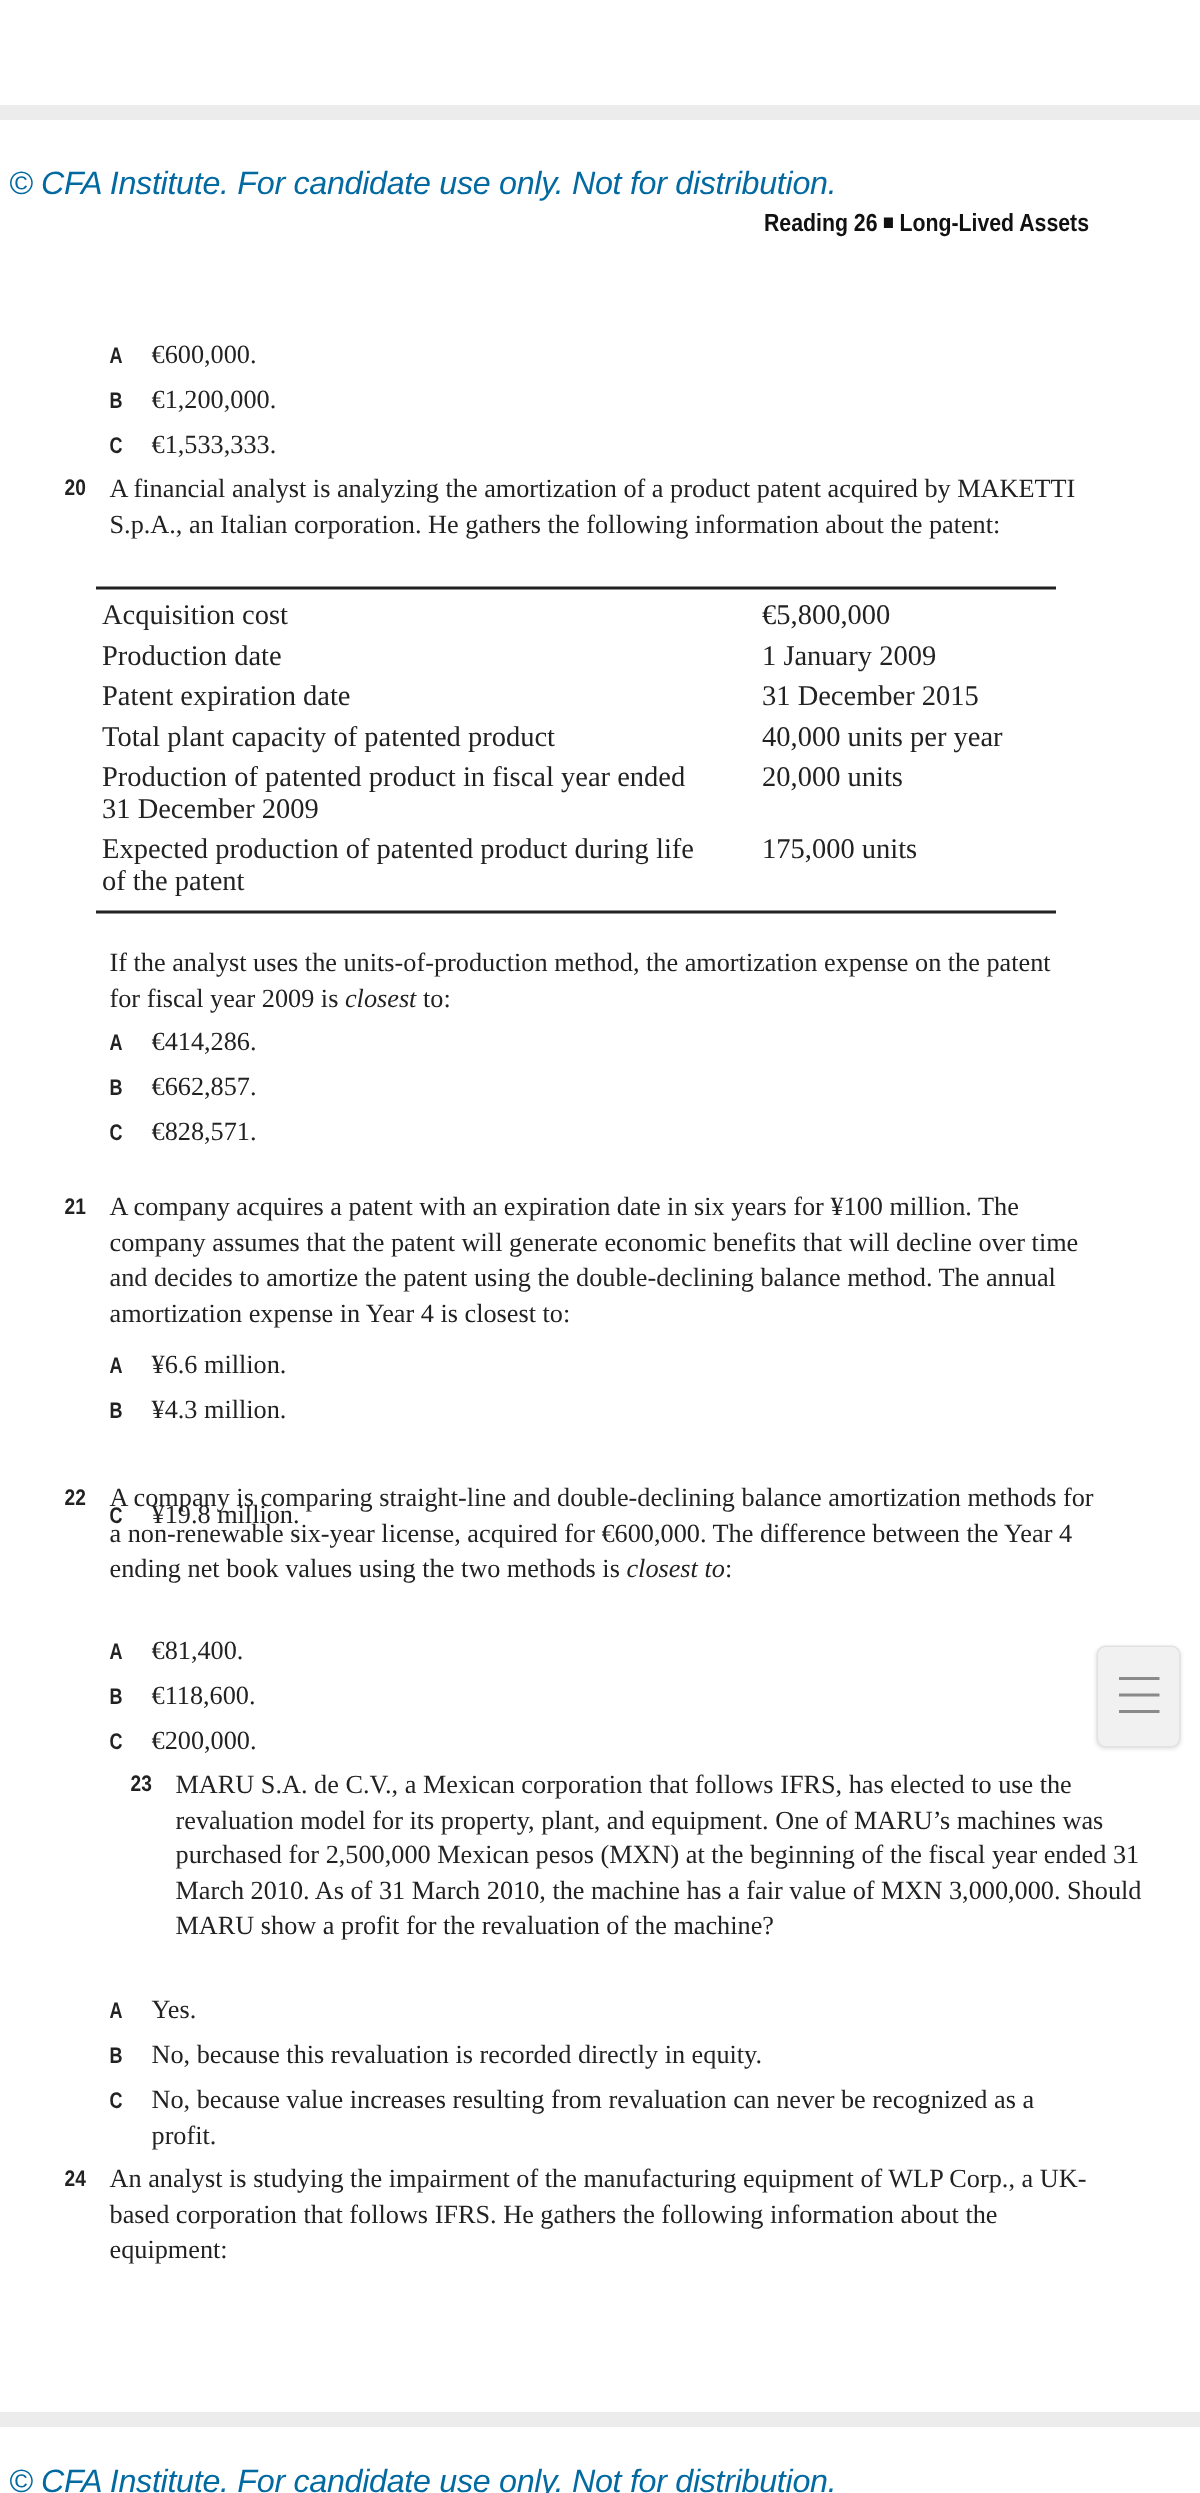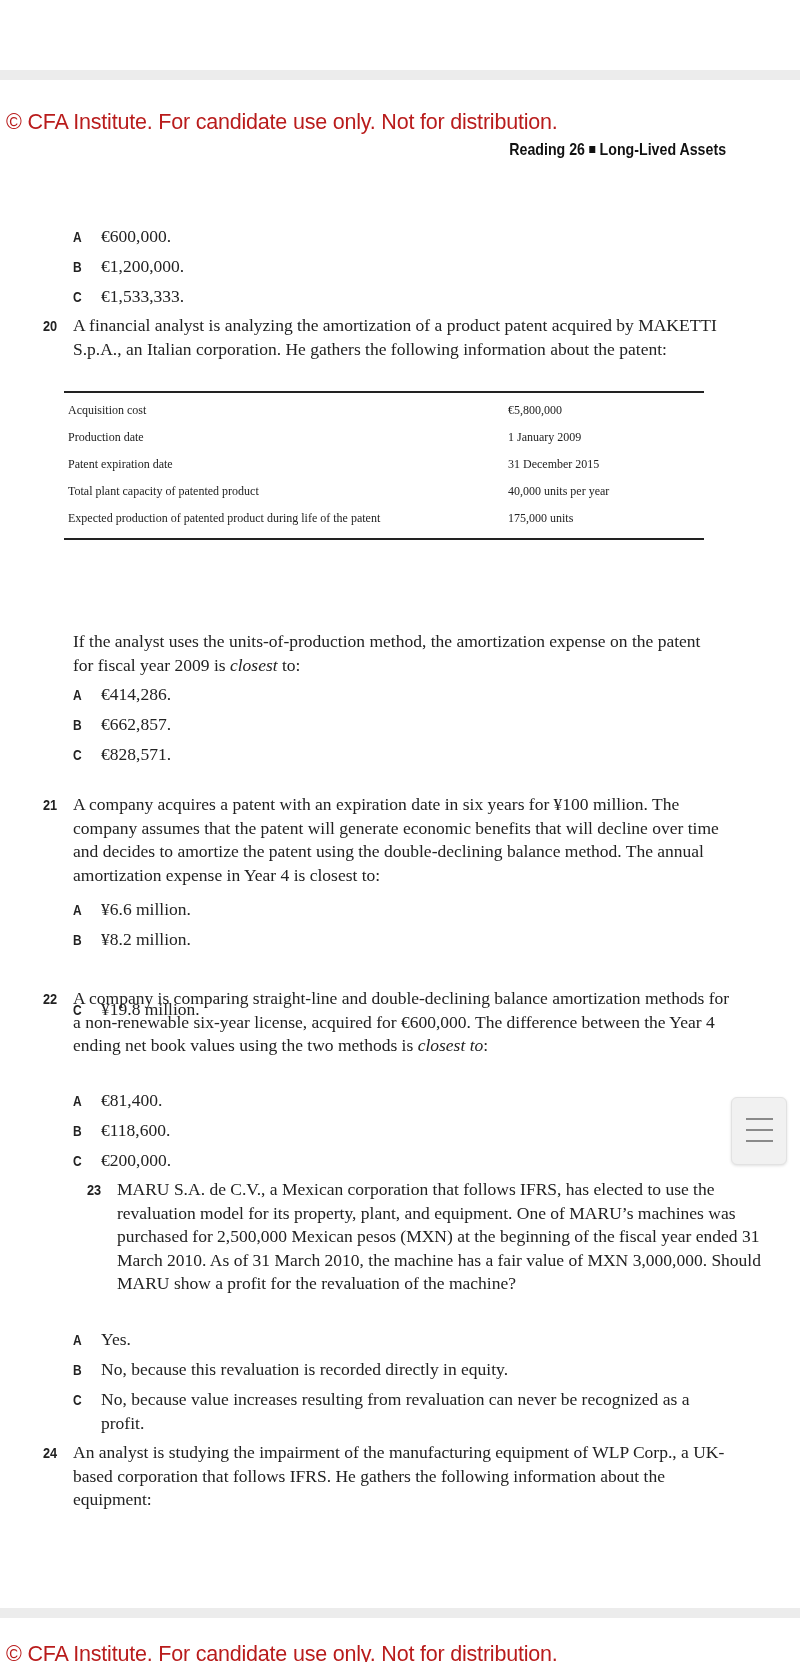--- a/index.html
+++ b/index.html
@@ -1,40 +1,40 @@
 <!DOCTYPE html>
 <html><head>
 <meta charset="utf-8">
 <style>
   html, body { margin: 0; padding: 0; background: #ffffff; }
   body { width: 800px; height: 1662px; position: relative; overflow: hidden;
          font-family: "Liberation Serif", "DejaVu Serif", serif; color: #222; }
   .page-sep { position: absolute; left: 0; width: 800px; height: 10px; background: #ececec; }
   .copyright { position: absolute; left: 6px; font-family: "Liberation Sans", "DejaVu Sans", sans-serif;
-               font-size: 21.5px; color: #b91c1c; white-space: nowrap; letter-spacing: -0.2px; }
+               font-size: 21.5px; color: #0369a1; white-space: nowrap; letter-spacing: -0.2px; font-style: italic; }
   .running-head { position: absolute; right: 74px; top: 140px; font-family: "Liberation Sans", "DejaVu Sans", sans-serif;
                   font-weight: bold; font-size: 16.5px; color: #111; transform: scaleX(0.86); transform-origin: right center; white-space: nowrap; }
   .running-head .sq { display: inline-block; width: 7px; height: 7px; background: #111; margin: 0 5px; vertical-align: middle; position: relative; top: -1px; }
 
   .content { position: absolute; left: 0; top: 0; width: 800px; }
   .opt { position: absolute; left: 73px; font-size: 17.5px; line-height: 24px; white-space: nowrap; }
   .opt .ol { display: inline-block; width: 28px; font-family: "Liberation Sans", "DejaVu Sans", sans-serif; font-weight: bold;
              font-size: 15px; transform: scaleX(0.8); transform-origin: left center; }
   .opt .ot { display: inline-block; }
   .opt.wrap { white-space: normal; width: 620px; }
   .opt.wrap .ot { width: 590px; vertical-align: top; }
 
   .q { position: absolute; left: 43px; width: 690px; font-size: 17.5px; line-height: 23.5px; }
   .q .qn { position: absolute; left: 0; top: 0; font-family: "Liberation Sans", "DejaVu Sans", sans-serif; font-weight: bold;
            font-size: 15px; transform: scaleX(0.85); transform-origin: left center; }
   .q .qt { margin-left: 30px; display: block; }
   .stem { position: absolute; left: 73px; width: 640px; font-size: 17.5px; line-height: 23.5px; }
 
   .tbl { position: absolute; left: 64px; top: 391px; width: 640px; border-top: 2px solid #222; border-bottom: 2px solid #222;
-         font-size: 12px; line-height: 21px; padding: 4px 0 6px 0; }
+         font-size: 19px; line-height: 21px; padding: 4px 0 6px 0; }
   .tr { display: flex; padding: 3px 0; }
   .tr .tc1 { width: 405px; padding-left: 4px; }
   .tr .tc2 { padding-left: 35px; }
 
   .fab { position: absolute; left: 731px; top: 1097px; width: 54px; height: 66px; background: #f1f1f1; border: 1px solid #e2e2e2;
          border-radius: 6px; box-shadow: 0 1px 3px rgba(0,0,0,0.12); }
   .fab .bar { position: absolute; left: 14px; width: 27px; height: 2px; background: #8a8a8a; }
 </style>
 </head>
 <body>
@@ -68,37 +68,41 @@
       </div>
     <div class="tr">
         <div class="tc1">Patent expiration date</div>
         <div class="tc2">31 December 2015</div>
       </div>
     <div class="tr">
         <div class="tc1">Total plant capacity of patented product</div>
         <div class="tc2">40,000 units per year</div>
       </div>
     <div class="tr">
+        <div class="tc1">Production of patented product in fiscal year ended 31 December 2009</div>
+        <div class="tc2">20,000 units</div>
+      </div>
+    <div class="tr">
         <div class="tc1">Expected production of patented product during life of the patent</div>
         <div class="tc2">175,000 units</div>
       </div>
   </div>
 
   <div class="stem" style="top:630px;"><span>If the analyst uses the units-of-production method, the amortization expense on the patent for fiscal year 2009 is </span><i>closest</i><span> to:</span></div>
 
   <div class="opt" style="top:682px;"><span class="ol">A</span><span class="ot">€414,286.</span></div>
   <div class="opt" style="top:712px;"><span class="ol">B</span><span class="ot">€662,857.</span></div>
   <div class="opt" style="top:742px;"><span class="ol">C</span><span class="ot">€828,571.</span></div>
 
   <div class="q" style="top:793px;">
     <span class="qn">21</span>
     <span class="qt">A company acquires a patent with an expiration date in six years for ¥100 million. The company assumes that the patent will generate economic benefits that will decline over time and decides to amortize the patent using the double-declining balance method. The annual amortization expense in Year 4 is closest to:</span>
   </div>
   <div class="opt" style="top:897px;"><span class="ol">A</span><span class="ot">¥6.6 million.</span></div>
-  <div class="opt" style="top:927px;"><span class="ol">B</span><span class="ot">¥8.2 million.</span></div>
+  <div class="opt" style="top:927px;"><span class="ol">B</span><span class="ot">¥4.3 million.</span></div>
   <div class="opt" style="top:957px;margin-top:40px;"><span class="ol">C</span><span class="ot">¥19.8 million.</span></div>
 
   <div class="q" style="top:987px;">
     <span class="qn">22</span>
     <span class="qt"><span>A company is comparing straight-line and double-declining balance amortization methods for a non-renewable six-year license, acquired for €600,000. The difference between the Year 4 ending net book values using the two methods is </span><i>closest to</i><span>:</span></span>
   </div>
   <div class="opt" style="top:1088px;"><span class="ol">A</span><span class="ot">€81,400.</span></div>
   <div class="opt" style="top:1118px;"><span class="ol">B</span><span class="ot">€118,600.</span></div>
   <div class="opt" style="top:1148px;"><span class="ol">C</span><span class="ot">€200,000.</span></div>
 

